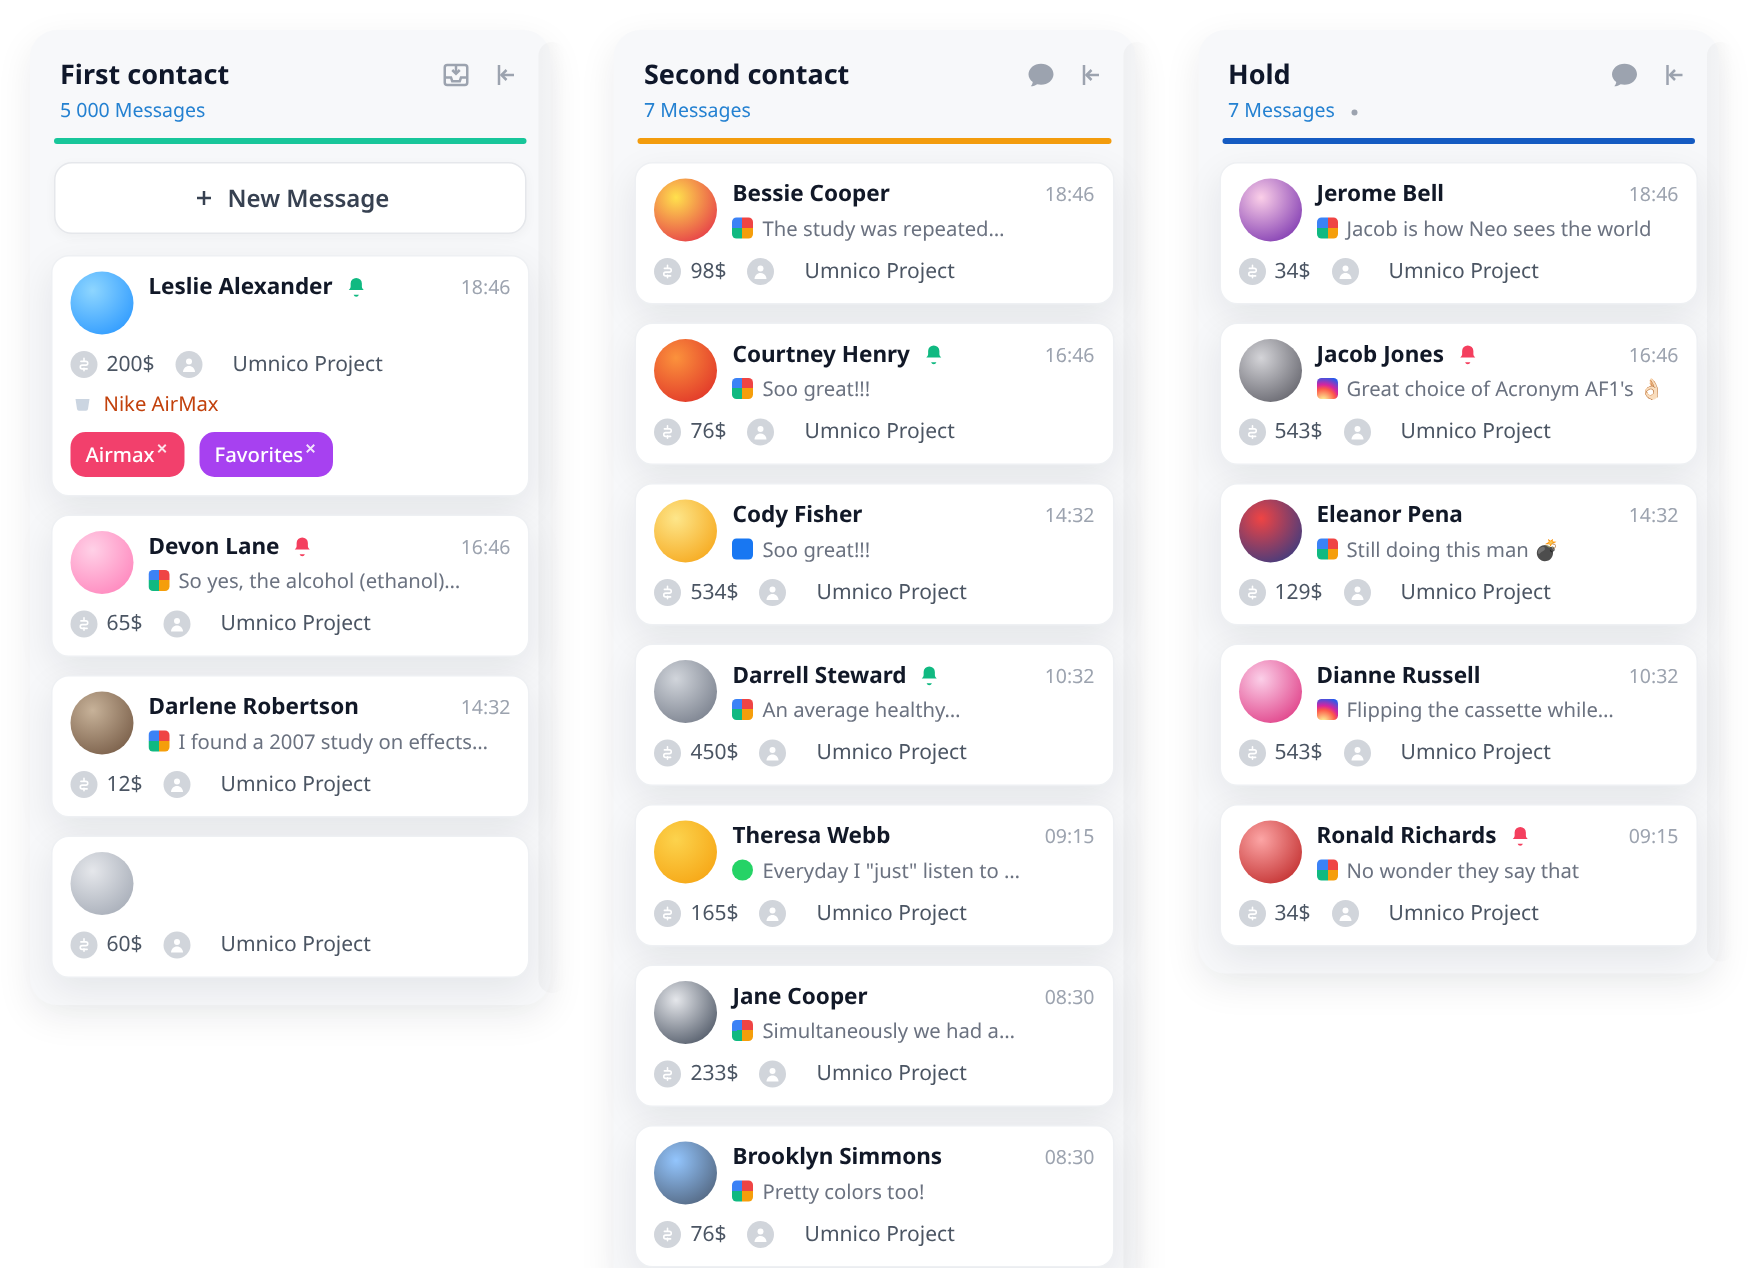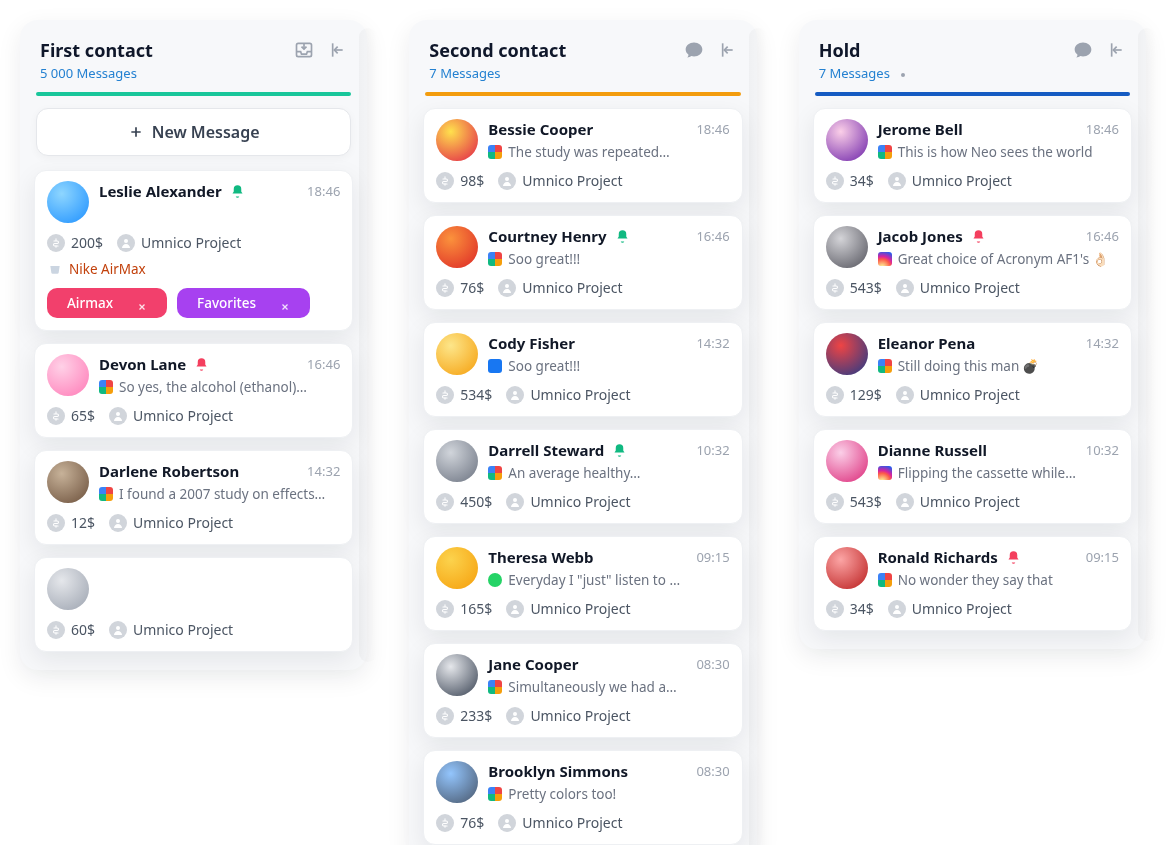--- a/index.html
+++ b/index.html
@@ -43,26 +43,26 @@
   .time{color:var(--muted);font-size:13px;margin-left:auto}
   .bell{color:var(--muted);display:inline-flex}
   .bell.red path{fill:#f43f5e}
   .bell.green path{fill:#10b981}
   .snippet{display:flex;align-items:center;gap:6px;color:var(--muted2);font-size:13.5px;margin-top:4px;white-space:nowrap;overflow:hidden;text-overflow:ellipsis}
   .snippet .src{width:14px;height:14px;flex:none;display:inline-flex;align-items:center;justify-content:center;border-radius:3px}
   .meta{display:flex;align-items:center;gap:14px;margin-top:10px}
   .price{display:inline-flex;align-items:center;gap:6px;color:#4b5563;font-size:14px}
   .price .coin{width:18px;height:18px;border-radius:50%;background:#d1d5db;display:inline-flex;align-items:center;justify-content:center}
   .price .coin svg{width:10px;height:10px}
-  .proj{display:inline-flex;align-items:center;gap:6px;color:#4b5563;font-size:14px}
+  .proj{display:inline-flex;align-items:center;gap:20px;color:#4b5563;font-size:14px}
   .proj .pava{width:18px;height:18px;border-radius:50%;background:#d1d5db;display:inline-flex;align-items:center;justify-content:center}
   .sub2{display:flex;align-items:flex-start;gap:6px;color:#c2410c;font-size:13.5px;margin-top:8px}
   .sub2 .basket{width:16px;height:16px;color:#cbd5e1}
   .tags{display:flex;gap:10px;margin-top:10px}
-  .tag{display:inline-flex;align-items:flex-end;gap:24px;border-radius:10px;padding:6px 20px;color:#fff;font-size:13.5px;font-weight:500;cursor:pointer}
+  .tag{display:inline-flex;align-items:flex-start;gap:0;border-radius:10px;padding:6px 10px;color:#fff;font-size:13.5px;font-weight:500;cursor:pointer}
   .tag .x{opacity:.85}
   .src.google{background:linear-gradient(135deg,#ea4335 0 25%,#fbbc05 0 50%,#34a853 0 75%,#4285f4 0)}
   .src.fb{background:#1877f2}
   .src.wa{background:#25d366;border-radius:50%}
   .src.insta{background:radial-gradient(circle at 30% 110%,#fdf497 0,#fdf497 5%,#fd5949 45%,#d6249f 60%,#285aeb 90%);}
   .src.multi{background:conic-gradient(#ef4444 0 25%,#f59e0b 0 50%,#10b981 0 75%,#3b82f6 0)}
   svg{display:block}
 </style>
 </head>
 <body>
@@ -578,21 +578,21 @@
     <div class="row top">
       <span class="avatar" style="background:radial-gradient(circle at 35% 30%, #fbcfe8, #6b21a8);"></span>
       <div class="main">
         <div class="name-line">
           <span class="name">Jerome Bell</span>
 
           <span class="time">18:46</span>
         </div>
         <div class="snippet">
           <span class="src multi"></span>
-          <span>This is how Neo sees the world</span>
+          <span>Jacob is how Neo sees the world</span>
         </div>
       </div>
     </div>
     <div class="meta">
       <span class="price">
         <span class="coin">
               <svg viewBox="0 0 24 24" fill="#fff">
                 <path d="M12 2v4m0 12v4M7 7h8a3 3 0 0 1 0 6H9a3 3 0 0 0 0 6h8" stroke="#fff" stroke-width="2.5" fill="none" stroke-linecap="round"></path>
               </svg>
             </span>

